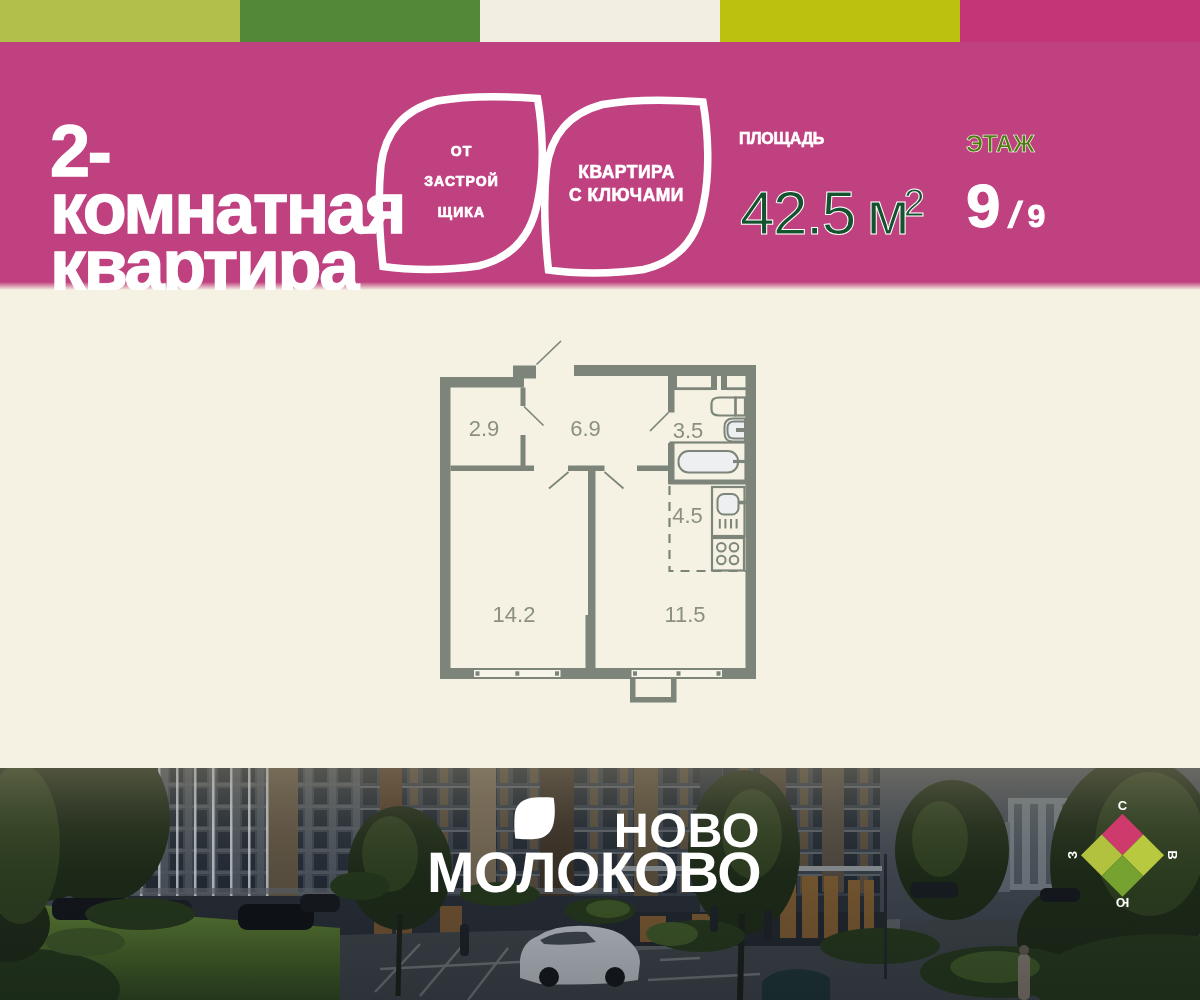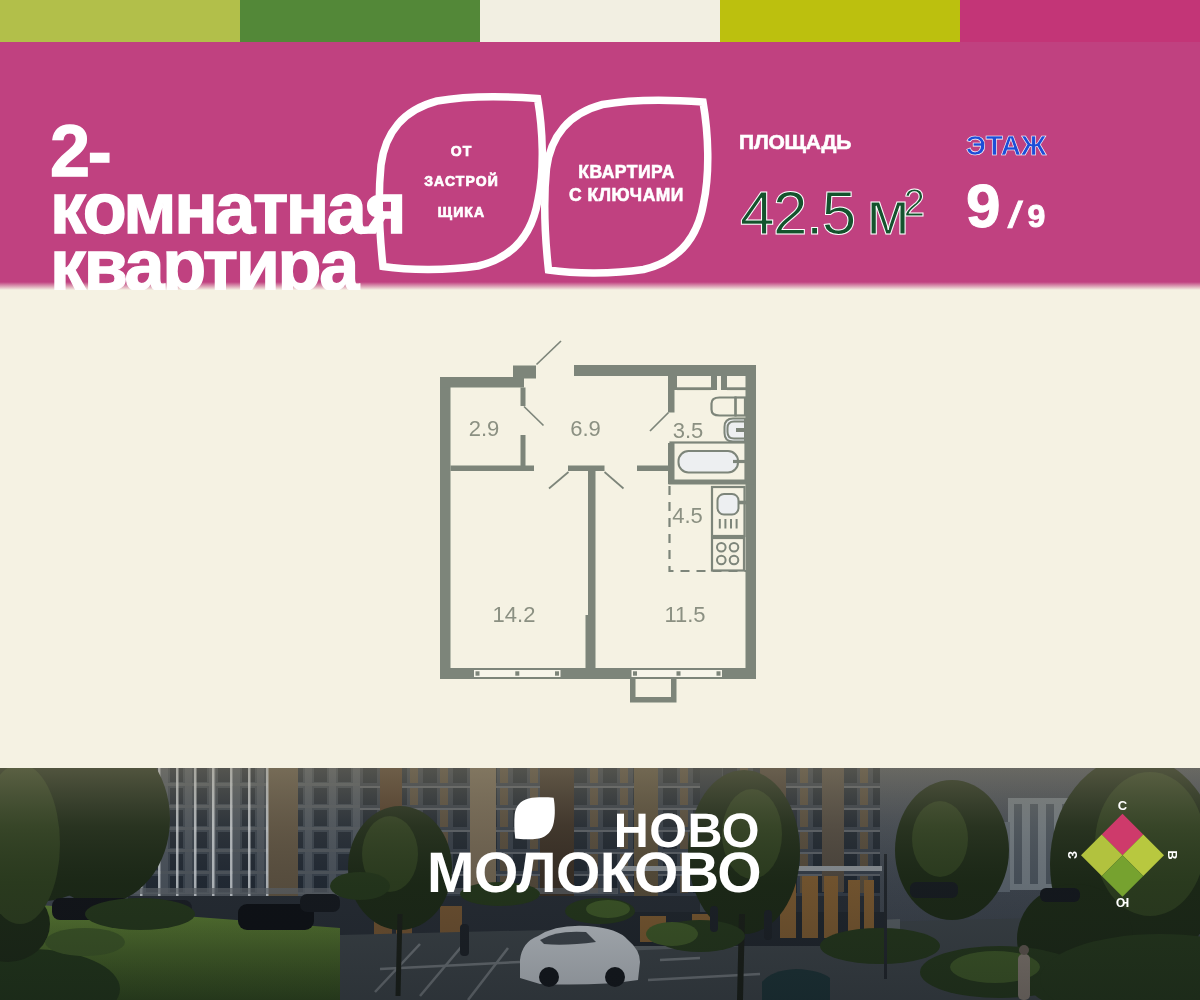--- a/index.html
+++ b/index.html
@@ -23,23 +23,23 @@
 
 <svg class="abs" style="left:0;top:0;" width="1200" height="300" viewBox="0 0 1200 300">
   <g fill="none" stroke="#fff" stroke-width="7.5">
     <path id="leaf" d="M 537.5 98.5 C 543 130 544.5 170 538 200 C 532 235 512 258 478 266 C 445 271 408 270 383 266.5 C 379 230 378 195 381 165 C 385 133 403 110 437 101 C 468 95.5 505 96 537.5 98.5 Z"></path>
     <path d="M 703 102 C 708.5 133.5 710 173.5 703.5 203.5 C 697.5 238.5 677.5 261.5 643.5 269.5 C 610.5 274.5 573.5 273.5 548.5 270 C 544.5 233.5 543.5 198.5 546.5 168.5 C 550.5 136.5 568.5 113.5 602.5 104.5 C 633.5 99 670.5 99.5 703 102 Z"></path>
   </g>
 </svg>
 <div class="abs txt" style="left:378px;top:136px;width:167px;text-align:center;color:#fff;font-weight:bold;font-size:14px;line-height:30.3px;letter-spacing:1.1px;-webkit-text-stroke:0.7px #fff;">ОТ<br>ЗАСТРОЙ<br>ЩИКА</div>
 <div class="abs txt" style="left:543px;top:160.5px;width:167px;text-align:center;color:#fff;font-weight:bold;font-size:17.5px;line-height:23.5px;letter-spacing:0.5px;-webkit-text-stroke:0.6px #fff;">КВАРТИРА<br>С&nbsp;КЛЮЧАМИ</div>
 
-<div class="abs txt" style="left:739px;top:130px;color:#fff;font-weight:bold;font-size:21px;letter-spacing:-0.2px;-webkit-text-stroke:0.6px #fff;">ПЛОЩАДЬ</div>
+<div class="abs txt" style="left:739px;top:130px;color:#fff;font-weight:bold;font-size:16px;letter-spacing:-0.2px;-webkit-text-stroke:0.6px #fff;">ПЛОЩАДЬ</div>
 <div class="abs txt" style="left:740px;top:177px;color:#14532d;font-weight:normal;font-size:62px;letter-spacing:-1.5px;-webkit-text-stroke:1px #fff;">42.5<span style="margin-left:12px;">м</span><span style="font-size:38px;vertical-align:18px;margin-left:-4px;">2</span></div>
-<div class="abs txt" style="left:966px;top:130px;color:#1d4ed8;font-weight:bold;font-size:28px;letter-spacing:-0.2px;-webkit-text-stroke:0.6px #fff;">ЭТАЖ</div>
+<div class="abs txt" style="left:966px;top:130px;color:#4d7c0f;font-weight:bold;font-size:24px;letter-spacing:-0.2px;-webkit-text-stroke:0.6px #fff;">ЭТАЖ</div>
 <div class="abs txt" style="left:966px;top:170px;color:#fff;font-weight:bold;font-size:62px;-webkit-text-stroke:1px #fff;">9<span style="font-size:36px;margin-left:10px;display:inline-block;transform:skewX(-12deg);">/</span><span style="font-size:32px;margin-left:7px;">9</span></div>
 
 <div class="abs" style="left:0;top:290px;width:1200px;height:478px;background:#f5f2e3;"></div>
 
 <svg class="abs" style="left:0;top:290px;" width="1200" height="474" viewBox="0 290 1200 474">
 <g fill="#7d857a" stroke="none">
   <rect x="440" y="377" width="10.5" height="302"></rect>
   <rect x="440" y="377" width="84" height="10.5"></rect>
   <rect x="513" y="365.5" width="23" height="13"></rect>
   <rect x="574" y="365" width="182" height="11"></rect>

